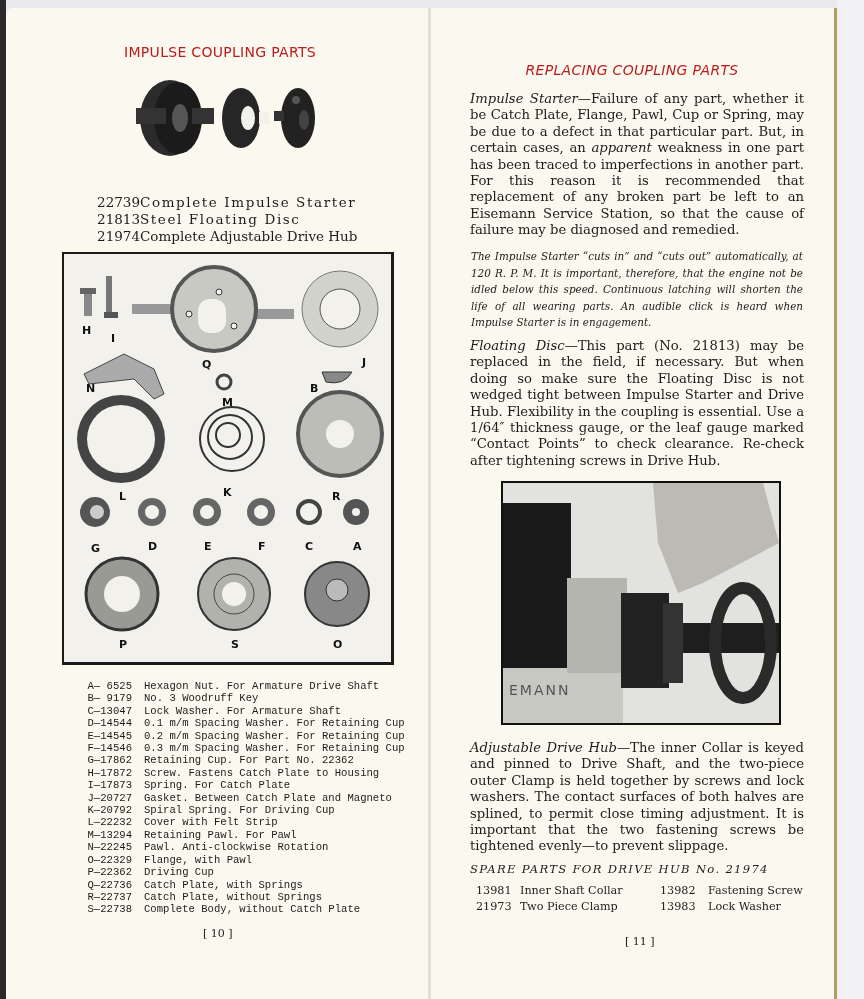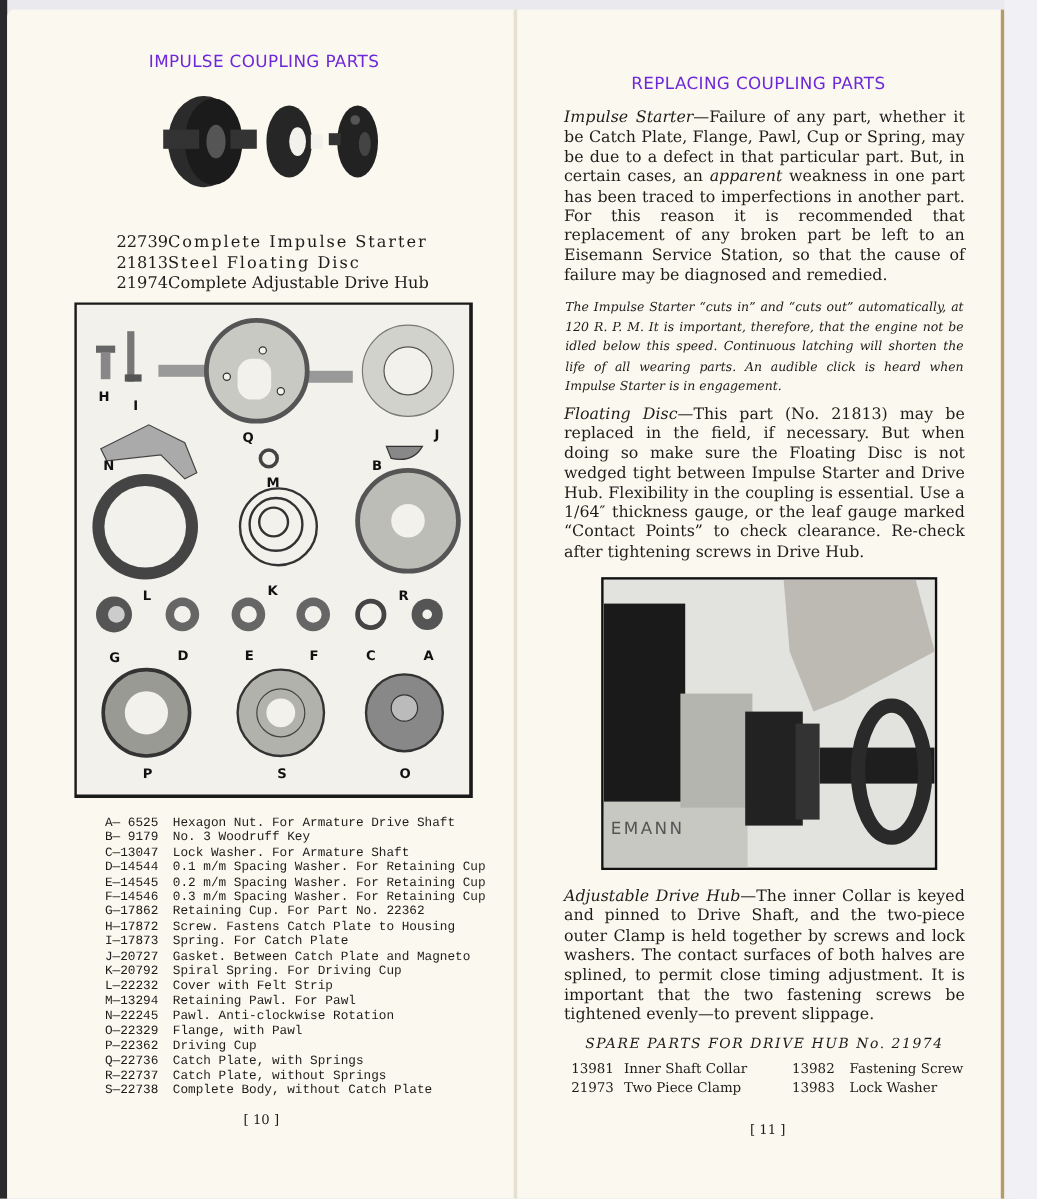--- a/index.html
+++ b/index.html
@@ -14,21 +14,21 @@
   .page {
     position: absolute; top: 8px; height: 991px; background: #fbf8ef;
   }
   .page-left { left: 6px; width: 424px; border-radius: 6px 0 0 0; }
   .page-right { left: 430px; width: 404px; border-right: 3px solid #b89a6a; }
   .gutter { position: absolute; left: 428px; top: 8px; width: 3px; height: 991px; background: #e6e0d2; }
   .right-edge { position: absolute; left: 837px; top: 0; width: 27px; height: 999px; background: #f1f0f4; }
 
   .sans-title {
     font-family: "DejaVu Sans", "Liberation Sans", sans-serif;
-    font-size: 14px; letter-spacing: 0.3px; text-align: center; color: #6d28d9;
+    font-size: 14px; letter-spacing: 0.3px; text-align: center; color: #b91c1c;
   }
   
   .lp-title { position: absolute; top: 44px; left: 0; width: 440px; }
   .hero { position: absolute; left: 128px; top: 78px; width: 195px; height: 80px; }
   .hero-list { position: absolute; left: 84px; top: 194px; font-size: 13.5px; line-height: 17px; }
   .hero-row { display: flex; }
   .hero-num { width: 56px; text-align: right; }
   .hero-row.spaced .hero-name { letter-spacing: 1.6px; }
 
   .diagram {
@@ -40,29 +40,29 @@
     position: absolute; font-family: "DejaVu Sans", "Liberation Sans", sans-serif;
     font-weight: bold; font-size: 11px; color: #111;
   }
 
   .legend { position: absolute; left: 62px; top: 680px; font-size: 10.6px; line-height: 12.4px; font-family: Liberation Mono, monospace; }
   .legend-row { display: flex; white-space: nowrap; }
   .legend-code { width: 70px; text-align: right; padding-right: 12px; }
   .pageno { position: absolute; font-size: 11px; }
 
   
-  .rp-title { position: absolute; top: 62px; left: 430px; width: 404px; }
+  .rp-title { position: absolute; top: 62px; left: 430px; width: 404px; font-style: italic; }
   .para { position: absolute; left: 470px; width: 334px; font-size: 13.2px; line-height: 16.4px; text-align: justify; }
   .para i { font-style: italic; }
   .note { position: absolute; left: 471px; top: 248px; width: 332px; font-size: 10.4px; line-height: 16.5px; font-style: italic; text-align: justify; }
   .photo {
     position: absolute; left: 501px; top: 481px; width: 276px; height: 240px;
     border: 2px solid #111; background: #d6d6d2; overflow: hidden;
   }
-  .spare-title { position: absolute; left: 470px; top: 862px; width: 334px; text-align: center; font-style: italic; font-size: 11.6px; letter-spacing: 1.3px; }
+  .spare-title { position: absolute; left: 470px; top: 862px; width: 334px; font-style: italic; font-size: 11.6px; letter-spacing: 1.3px; }
   .spare-grid { position: absolute; left: 476px; top: 883px; width: 330px; font-size: 11.2px; line-height: 16px; display: grid; grid-template-columns: 44px 140px 48px 100px; }
 </style>
 </head>
 <body>
 
 <div class="spine-left"></div>
 <div class="page page-left"></div>
 <div class="page page-right"></div>
 <div class="gutter"></div>
 <div class="right-edge"></div>

